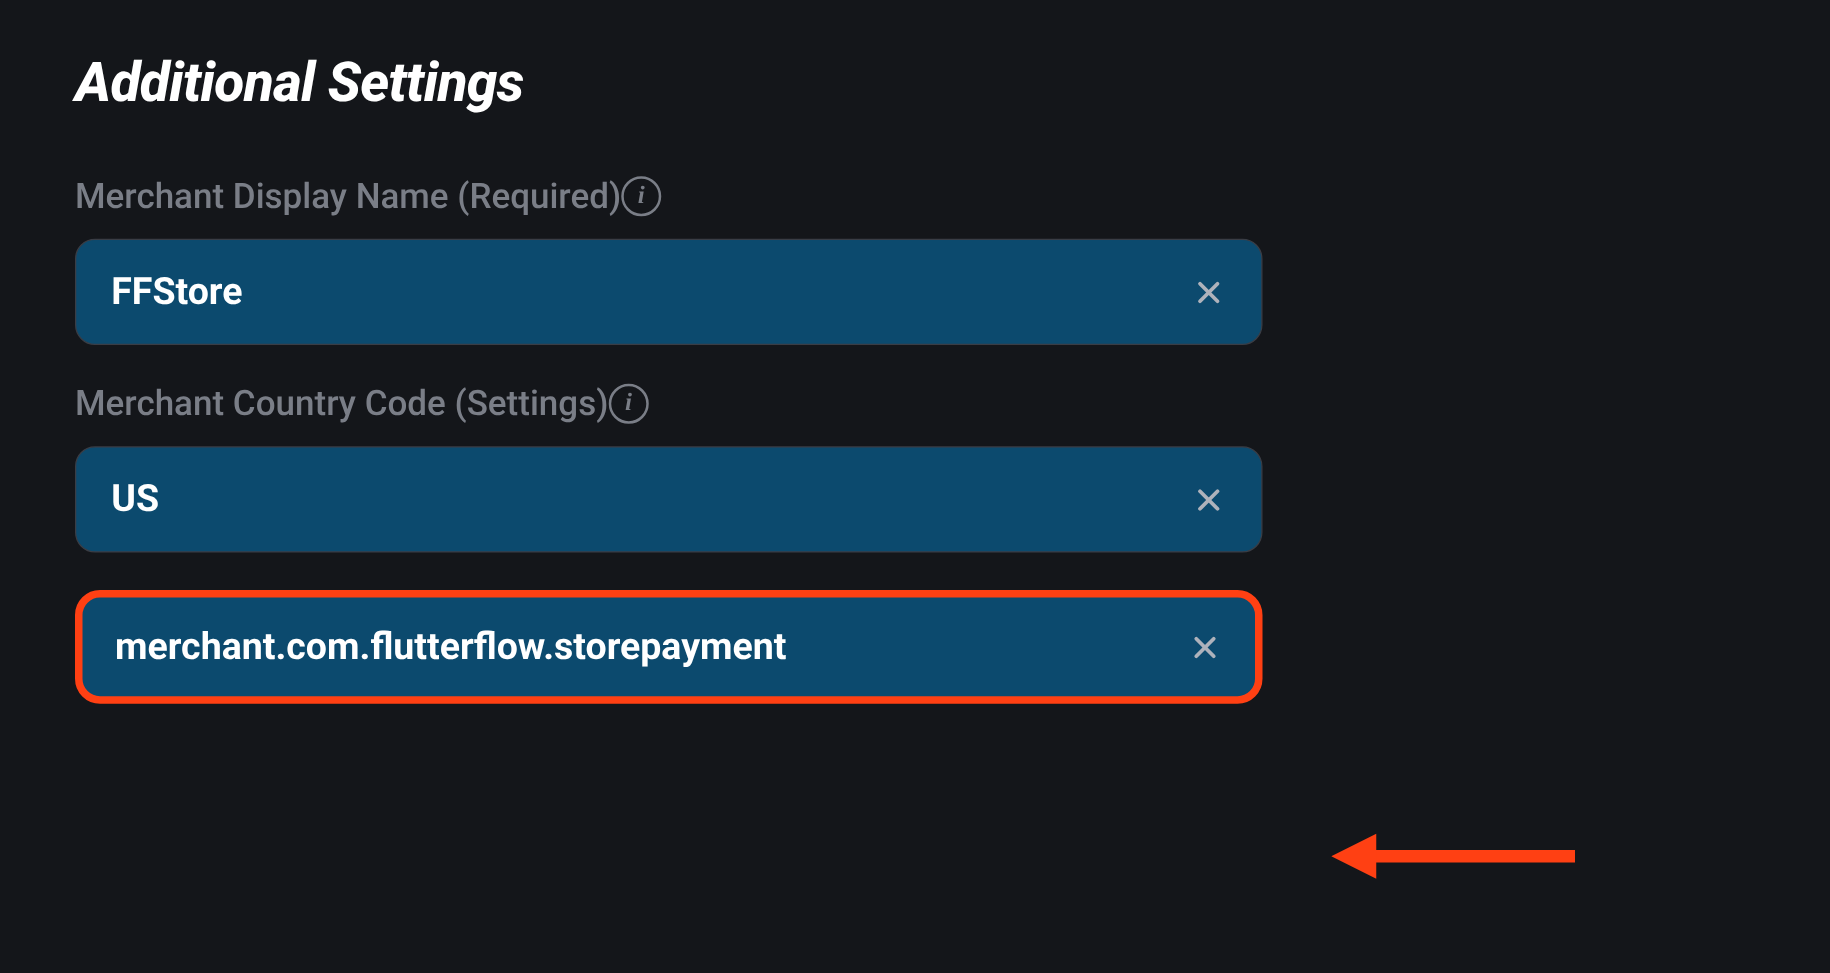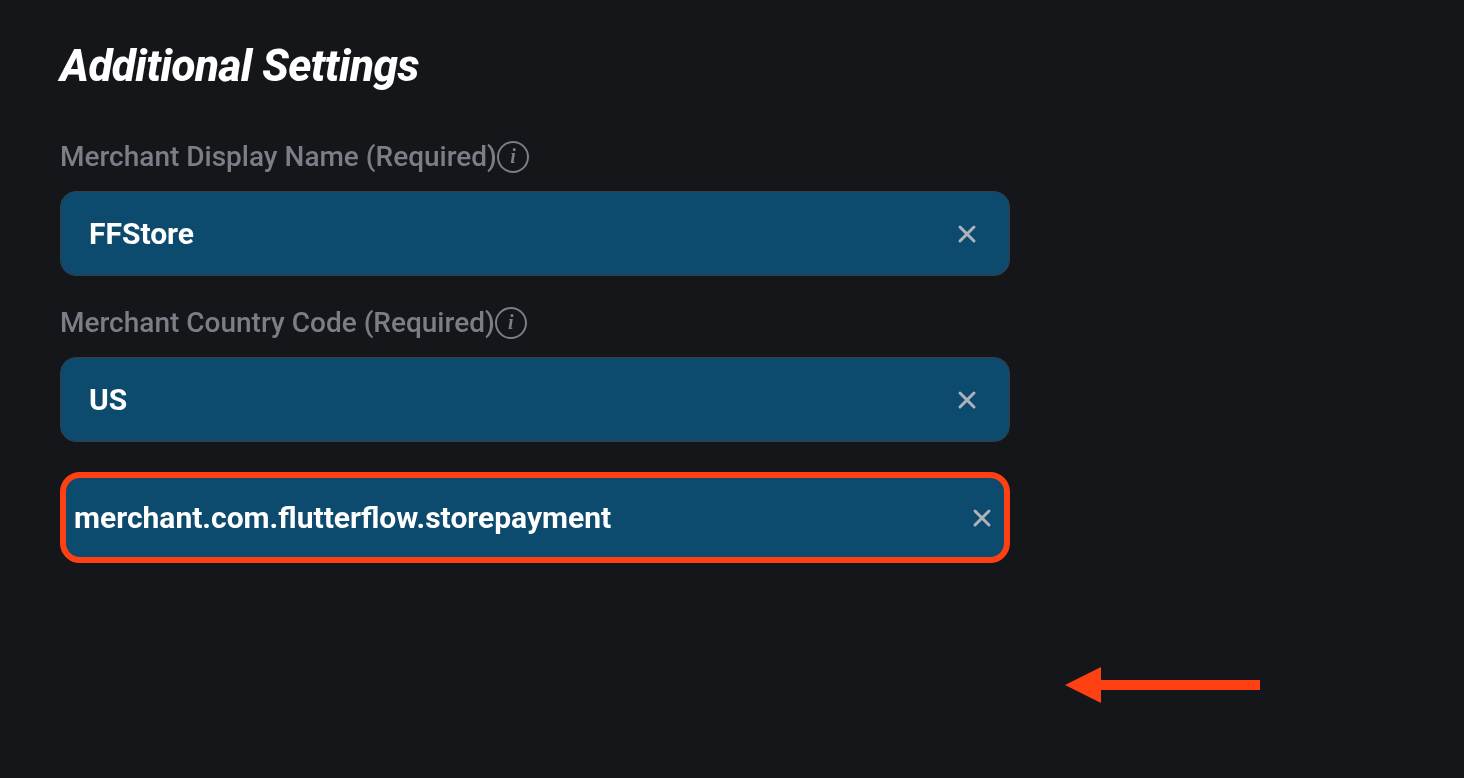--- a/index.html
+++ b/index.html
@@ -60,21 +60,21 @@
       display: flex;
       align-items: center;
       border: 1.5px solid #3a3d45;
       border-radius: 16px;
       background-color: #0c4a6e;
       padding: 24px 28px;
     }
     .input-wrapper.highlighted {
       border: 6px solid #ff4013;
       border-radius: 20px;
-      padding: 22px 8px;
+      padding: 22px 26px;
     }
     .input-value {
       flex: 1;
       color: #ffffff;
       font-size: 30px;
       font-weight: 700;
       background: transparent;
       border: none;
       outline: none;
       font-family: inherit;
@@ -119,21 +119,21 @@
       <svg viewBox="0 0 24 24" fill="none" stroke="#aeb2bb" stroke-width="3" stroke-linecap="round">
         <line x1="5" y1="5" x2="19" y2="19"></line>
         <line x1="19" y1="5" x2="5" y2="19"></line>
       </svg>
     </span>
   </div>
 </div>
 
 <div class="field-group">
   <div class="field-label-row">
-    <span class="field-label">Merchant Country Code (Required)</span>
+    <span class="field-label">Merchant Country Code (Settings)</span>
     <span class="info-icon"></span>
   </div>
   <div class="input-wrapper">
     <input class="input-value" type="text" value="US" style="">
     <span class="clear-icon">
       <svg viewBox="0 0 24 24" fill="none" stroke="#aeb2bb" stroke-width="3" stroke-linecap="round">
         <line x1="5" y1="5" x2="19" y2="19"></line>
         <line x1="19" y1="5" x2="5" y2="19"></line>
       </svg>
     </span>

